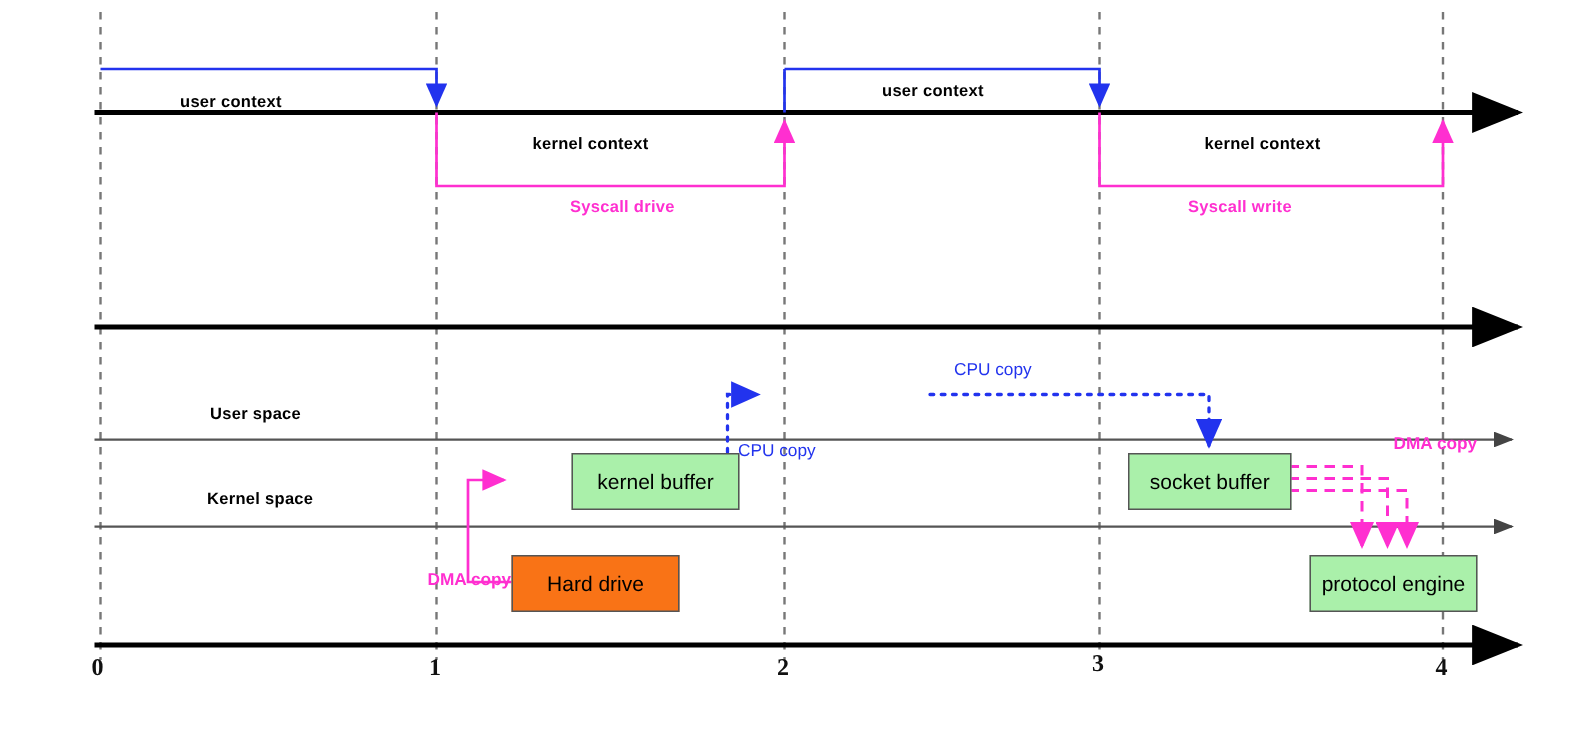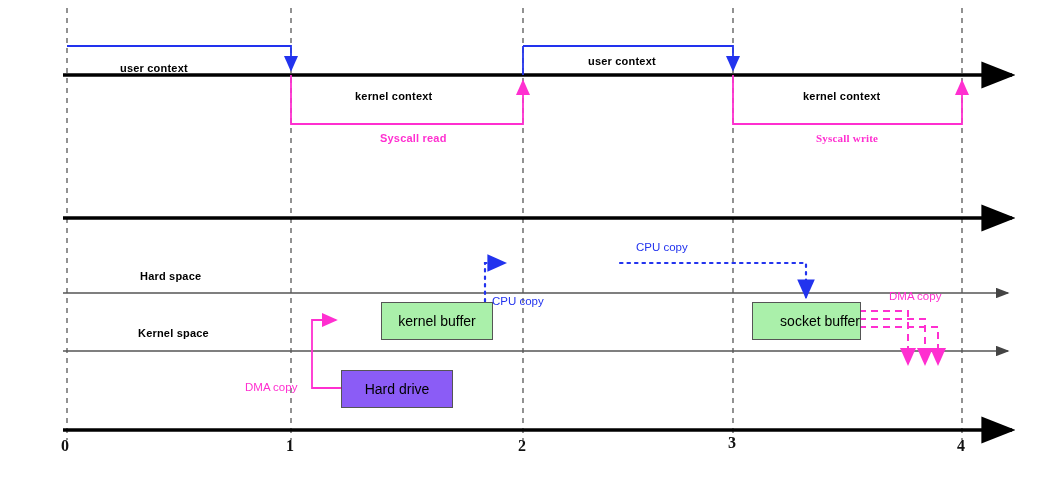--- a/index.html
+++ b/index.html
@@ -4,21 +4,21 @@
 <style>
   html,body{margin:0;padding:0;background:#ffffff;}
   body{font-family:"Liberation Sans",sans-serif;}
   #stage{position:relative;width:1054px;height:503px;background:#ffffff;overflow:hidden;padding-left:48px;}
   #stage svg{position:absolute;left:0;top:0;}
   .lbl{position:absolute;white-space:nowrap;font-family:"Liberation Sans",sans-serif;}
   .lbl-ctx{font-size:11px;color:#000;font-weight:600;letter-spacing:.2px;}
   .lbl-sys{font-size:11px;color:#ff2fd0;font-weight:600;letter-spacing:.2px;}
   .lbl-space{font-size:11px;color:#000;font-weight:600;letter-spacing:.2px;}
   .lbl-cpu{font-size:11.5px;color:#2233ee;font-weight:400;}
-  .lbl-dma{font-size:11.5px;color:#ff2fd0;font-weight:400;}
+  .lbl-dma{font-size:11.5px;color:#ff2fd0;font-weight:700;margin-left:40px;}
   .tick-lbl{font-size:16px;color:#111;font-weight:700;font-family:"Liberation Serif",serif;}
   .boxlbl{position:absolute;display:flex;align-items:center;justify-content:center;
           font-size:14px;color:#000;white-space:nowrap;}
 </style>
 </head>
 <body>
 
 <div id="stage">
 
   <svg width="1054" height="503">
@@ -90,37 +90,41 @@
     <g>
       <line x1="63" y1="430" x2="1012" y2="430" stroke="#000000" stroke-width="3.4" marker-end="url(#arrowBlack)"></line>
     </g>
   </svg>
 
   <div class="lbl lbl-ctx" style="left:120px;top:62px;">user context</div>
   <div class="lbl lbl-ctx" style="left:355px;top:90px;">kernel context</div>
   <div class="lbl lbl-ctx" style="left:588px;top:55px;">user context</div>
   <div class="lbl lbl-ctx" style="left:803px;top:90px;">kernel context</div>
 
-  <div class="lbl lbl-sys" style="left:380px;top:132px;">Syscall read</div>
-  <div class="lbl lbl-sys" style="left:816px;top:132px;font-family:Liberation Serif, serif;">Syscall write</div>
+  <div class="lbl lbl-sys" style="left:380px;top:132px;">Syscall drive</div>
+  <div class="lbl lbl-sys" style="left:792px;top:132px;">Syscall write</div>
 
-  <div class="lbl lbl-space" style="left:140px;top:270px;">Hard space</div>
+  <div class="lbl lbl-space" style="left:140px;top:270px;">User space</div>
   <div class="lbl lbl-space" style="left:138px;top:327px;">Kernel  space</div>
 
   <div class="boxlbl" style="left:341px;top:302px;width:110px;height:36px;
         background:#aaf0aa;border:1.5px solid #555;margin-left:40px;">
     <span>kernel buffer</span>
   </div>
   <div class="boxlbl" style="left:752px;top:302px;width:107px;height:36px;
-        background:#aaf0aa;border:1.5px solid #555;justify-content:flex-end;">
+        background:#aaf0aa;border:1.5px solid #555;">
     <span>socket buffer</span>
   </div>
   <div class="boxlbl" style="left:341px;top:370px;width:110px;height:36px;
-        background:#8b5cf6;border:1.5px solid #555;">
+        background:#f97316;border:1.5px solid #555;">
     <span>Hard drive</span>
+  </div>
+  <div class="boxlbl" style="left:873px;top:370px;width:110px;height:36px;
+        background:#aaf0aa;border:1.5px solid #555;">
+    <span>protocol engine</span>
   </div>
 
   <div class="lbl lbl-dma" style="left:245px;top:381px;">DMA copy</div>
   <div class="lbl lbl-cpu" style="left:492px;top:295px;">CPU copy</div>
   <div class="lbl lbl-cpu" style="left:636px;top:241px;">CPU copy</div>
   <div class="lbl lbl-dma" style="left:889px;top:290px;">DMA copy</div>
 
   <div class="lbl tick-lbl" style="left:61px;top:437px;">0</div>
   <div class="lbl tick-lbl" style="left:286px;top:437px;">1</div>
   <div class="lbl tick-lbl" style="left:518px;top:437px;">2</div>

